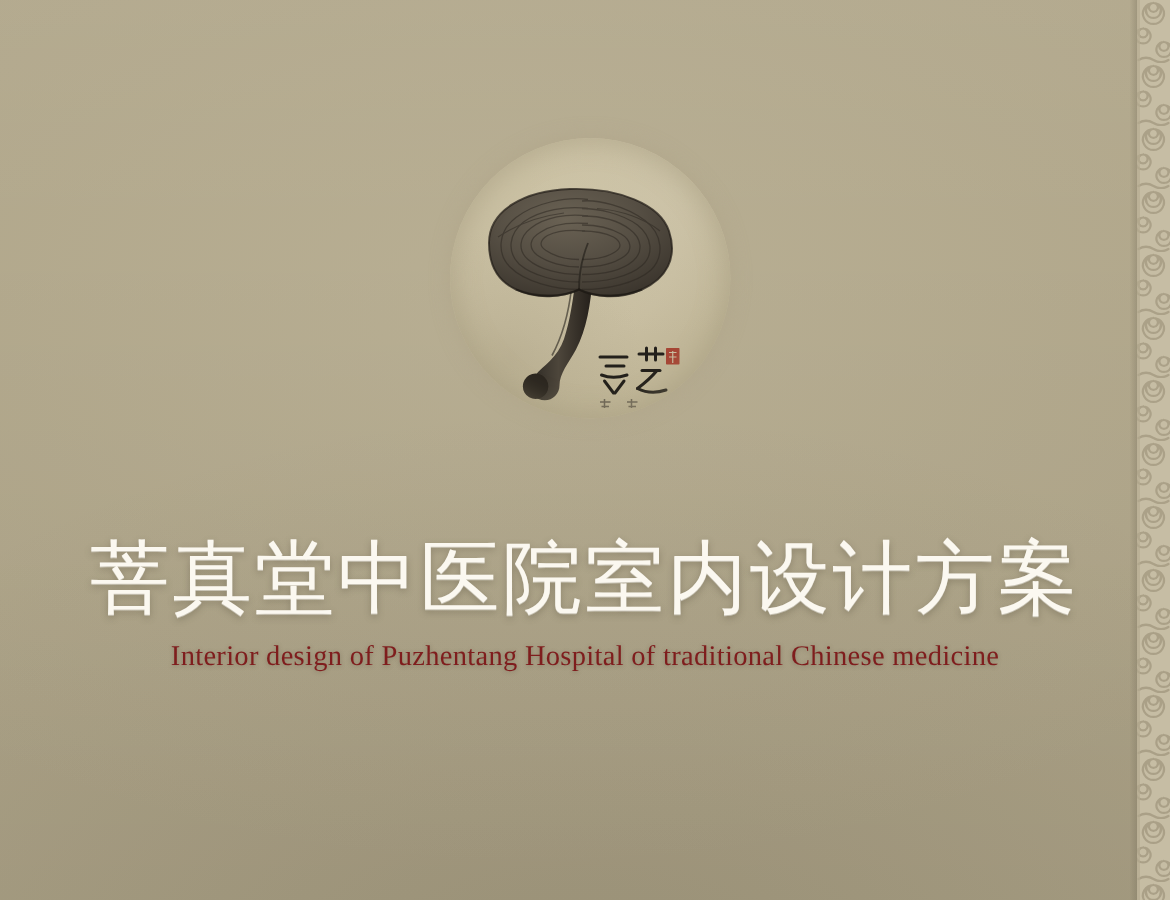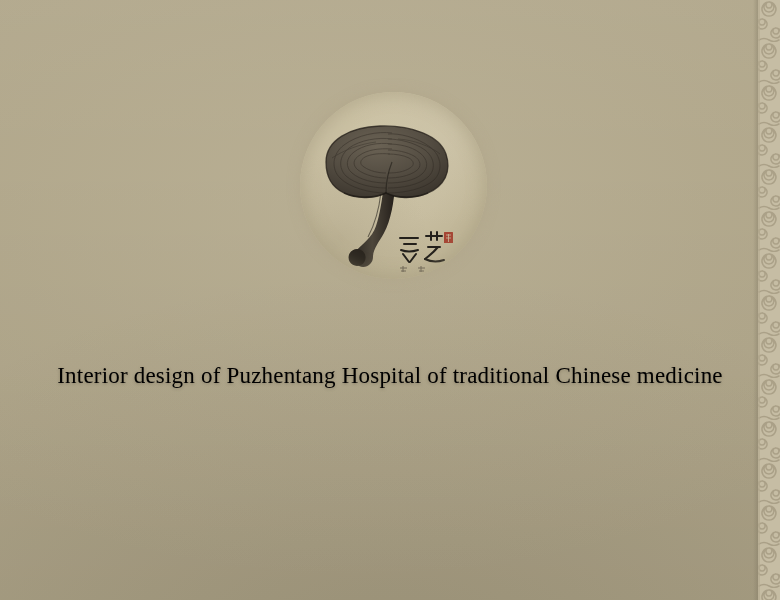--- a/index.html
+++ b/index.html
@@ -100,24 +100,24 @@
     color: #fbf8f0;
     font-weight: 400;
     text-shadow:
       0 1px 0 rgba(255,255,255,0.45),
       0 2px 5px rgba(90,82,62,0.40);
     white-space: nowrap;
   }
   #title-en {
     margin-top: 7px;
     font-family: "Liberation Serif", "DejaVu Serif", serif;
-    font-size: 23px;
+    font-size: 19px;
     line-height: 28px;
     letter-spacing: 0.2px;
-    color: #000000;
+    color: #7f1d1d;
     font-weight: 400;
     text-shadow: 0 1px 3px rgba(90,82,62,0.42);
     white-space: nowrap;
   }
 </style>
 </head>
 <body>
 
 <div id="page">
 
@@ -221,16 +221,17 @@
       <g fill="none" stroke="#4a443a" stroke-width="1" opacity="0.7">
         <path d="M100 176 h7 M101 179 h5 M103 174 v6"></path>
         <path d="M118 176 h7 M119 179 h5 M121 174 v6"></path>
       </g>
     </svg>
 
     <div id="medallion-edge"></div>
   </div>
 
   <div id="title-block">
+    <div id="title-cn">菩真堂中医院室内设计方案</div>
     <div id="title-en">Interior design of Puzhentang Hospital of traditional Chinese medicine</div>
   </div>
 
 </div>
 
 </body></html>

